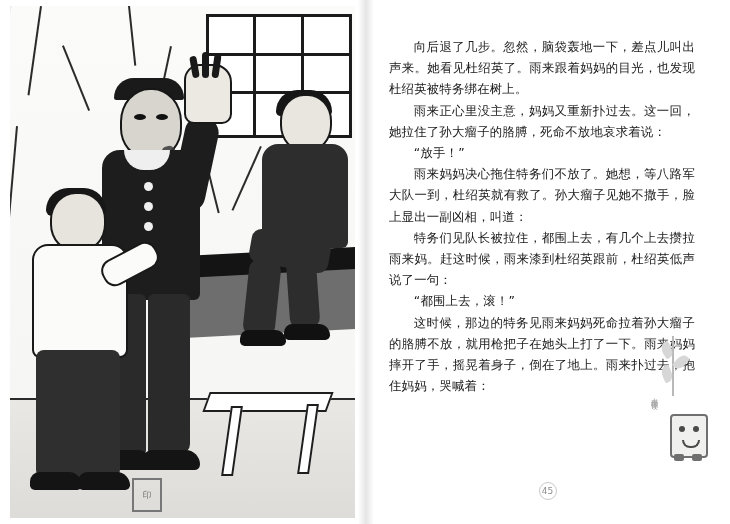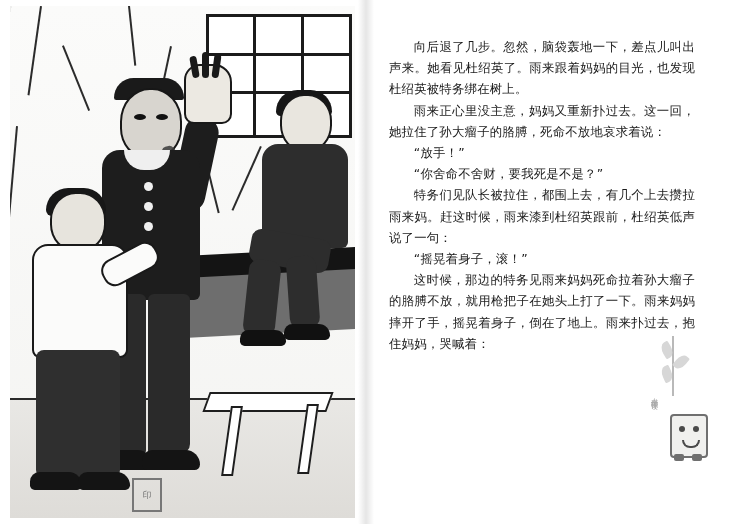--- a/index.html
+++ b/index.html
@@ -455,38 +455,41 @@
 
       <div class="sig">印</div>
     </div>
   </div>
 
   <div class="right-page">
     <div class="text-col">
       <p>向后退了几步。忽然，脑袋轰地一下，差点儿叫出声来。她看见杜绍英了。雨来跟着妈妈的目光，也发现杜绍英被特务绑在树上。</p>
       <p>雨来正心里没主意，妈妈又重新扑过去。这一回，她拉住了孙大瘤子的胳膊，死命不放地哀求着说：</p>
       <p>“放手！”</p>
-      <p>“你舍命不舍财，要我死是不是？”</p>
+      <p>雨来妈妈决心拖住特务们不放了。她想，等八路军大队一到，杜绍英就有救了。孙大瘤子见她不撒手，脸上显出一副凶相，叫道：</p>
       <p>特务们见队长被拉住，都围上去，有几个上去攒拉雨来妈。赶这时候，雨来漆到杜绍英跟前，杜绍英低声说了一句：</p>
-      <p>“摇晃着身子，滚！”</p>
+      <p>“都围上去，滚！”</p>
       <p>这时候，那边的特务见雨来妈妈死命拉着孙大瘤子的胳膊不放，就用枪把子在她头上打了一下。雨来妈妈摔开了手，摇晃着身子，倒在了地上。雨来扑过去，抱住妈妈，哭喊着：</p>
 
     </div>
 
     <div class="doodle">
       <div class="dood-stem"></div>
       <div class="dood-leaf" style="left:24px;top:6px;transform:rotate(-30deg);"></div>
       <div class="dood-leaf" style="left:38px;top:18px;transform:rotate(40deg);"></div>
       <div class="dood-leaf" style="left:24px;top:30px;transform:rotate(-25deg);"></div>
       <div class="dood-txt">小书童伴你读</div>
       <div class="dood-bot">
         <div class="eye" style="left:7px;"></div>
         <div class="eye" style="left:21px;"></div>
         <div class="mouth"></div>
       </div>
       <div class="dood-foot" style="left:36px;"></div>
       <div class="dood-foot" style="left:54px;"></div>
     </div>
 
+    <div class="page-num">
+      <span>45</span>
+    </div>
   </div>
 
   <div class="gutter"></div>
 </div>
 
 </body></html>

